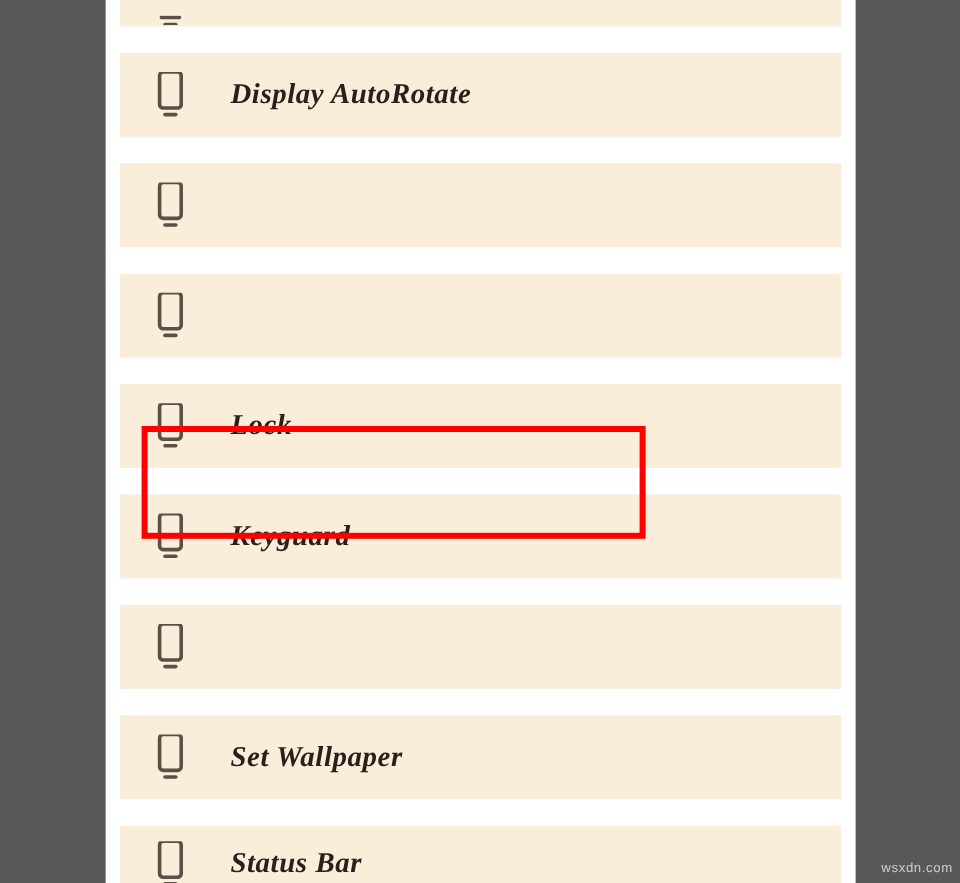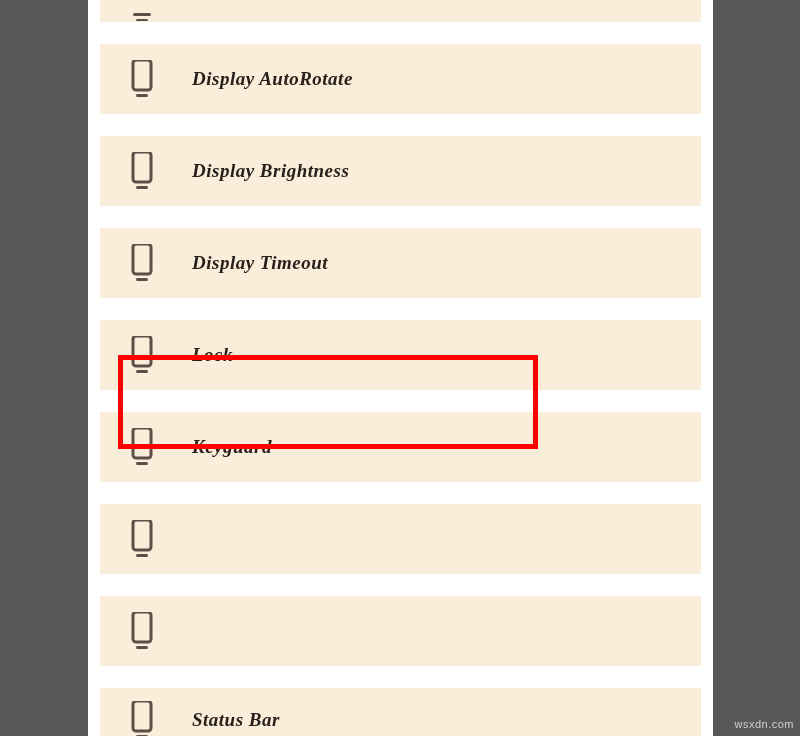--- a/index.html
+++ b/index.html
@@ -47,21 +47,21 @@
       height: 38px;
       position: relative;
       flex-shrink: 0;
     }
     .phone-icon svg { display: block; }
     .phone-icon.partial {
       height: 8px;
       overflow: hidden;
     }
     .item-label {
-      font-size: 19px;
+      font-size: 24px;
       font-weight: bold;
       font-style: italic;
       color: #28201b;
       letter-spacing: 0.5px;
     }
     .highlight-box {
       position: absolute;
       border: 5px solid #ff0000;
       left: 118px;
       top: 355px;
@@ -104,31 +104,29 @@
       <span class="item-label">Display AutoRotate</span>
     </div>
 
     <div class="list-item">
       <span class="phone-icon">
         <svg width="24" height="38" viewBox="0 0 24 38">
           <rect x="3" y="0" width="18" height="30" rx="3" fill="none" stroke="#5a5048" stroke-width="3"></rect>
           <rect x="6" y="34" width="12" height="3" rx="1.5" fill="#5a5048"></rect>
         </svg>
       </span>
-      <span class="item-label">Display Brightness</span>
     </div>
 
     <div class="list-item">
       <span class="phone-icon">
         <svg width="24" height="38" viewBox="0 0 24 38">
           <rect x="3" y="0" width="18" height="30" rx="3" fill="none" stroke="#5a5048" stroke-width="3"></rect>
           <rect x="6" y="34" width="12" height="3" rx="1.5" fill="#5a5048"></rect>
         </svg>
       </span>
-      <span class="item-label">Display Timeout</span>
     </div>
 
     <div class="list-item">
       <span class="phone-icon">
         <svg width="24" height="38" viewBox="0 0 24 38">
           <rect x="3" y="0" width="18" height="30" rx="3" fill="none" stroke="#5a5048" stroke-width="3"></rect>
           <rect x="6" y="34" width="12" height="3" rx="1.5" fill="#5a5048"></rect>
         </svg>
       </span>
       <span class="item-label">Lock</span>
@@ -153,20 +151,21 @@
       </span>
     </div>
 
     <div class="list-item">
       <span class="phone-icon">
         <svg width="24" height="38" viewBox="0 0 24 38">
           <rect x="3" y="0" width="18" height="30" rx="3" fill="none" stroke="#5a5048" stroke-width="3"></rect>
           <rect x="6" y="34" width="12" height="3" rx="1.5" fill="#5a5048"></rect>
         </svg>
       </span>
+      <span class="item-label">Set Wallpaper</span>
     </div>
 
     <div class="list-item partial-bottom">
       <span class="phone-icon">
         <svg width="24" height="38" viewBox="0 0 24 38">
           <rect x="3" y="0" width="18" height="30" rx="3" fill="none" stroke="#5a5048" stroke-width="3"></rect>
           <rect x="6" y="34" width="12" height="3" rx="1.5" fill="#5a5048"></rect>
         </svg>
       </span>
       <span class="item-label">Status Bar</span>

